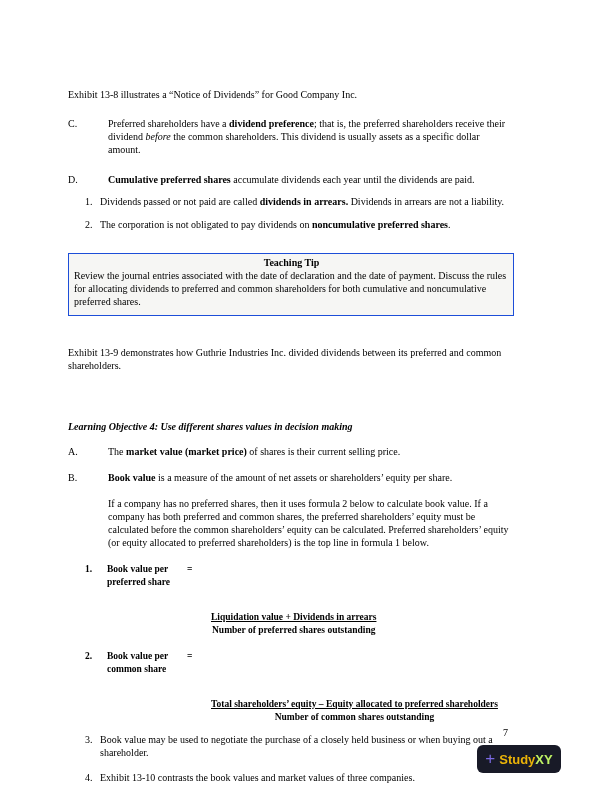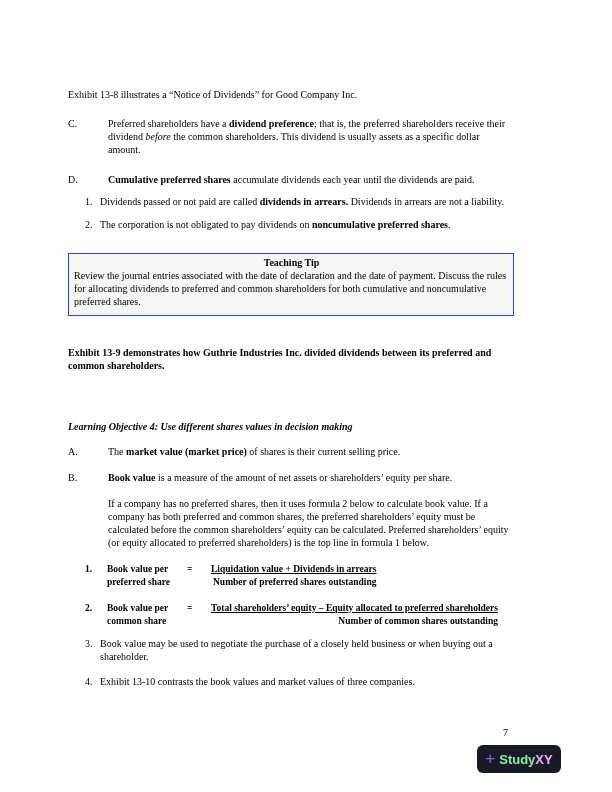--- a/index.html
+++ b/index.html
@@ -33,21 +33,21 @@
   .num-li .text { flex: 1 1 auto; }
 
   .mb9  { margin-bottom: 9px; }
   .mb10 { margin-bottom: 10px; }
   .mb12 { margin-bottom: 12px; }
   .mb13 { margin-bottom: 13px; }
   .mb14 { margin-bottom: 14px; }
   .mb17 { margin-bottom: 17px; }
   .mb22 { margin-bottom: 22px; }
   .mb30 { margin-bottom: 30px; }
-  .mb37 { margin-bottom: 37px; font-weight: bold; }
+  .mb37 { margin-bottom: 37px; }
 
   .teaching-tip {
     border: 1px solid #1d4ed8;
     background: #f6f6f4;
     padding: 2px 4px 7px 5px;
   }
   .tip-title { text-align: center; font-weight: bold; }
 
   .lo-title { font-weight: bold; font-style: italic; margin-top: 48px; }
   .lo-subtitle { font-style: italic; }
@@ -58,21 +58,21 @@
     display: grid;
     grid-template-columns: 22px 80px 24px auto;
     margin-left: 17px;
     font-weight: bold;
     font-size: 9.5px;
     line-height: 13px;
   }
   .formula .fnum { font-weight: bold; }
   .formula .lhs div { white-space: nowrap; }
   .formula .eq { text-align: left; }
-  .formula .fraction { display: inline-block; text-align: right; justify-self: start; }
+  .formula .fraction { display: inline-block; text-align: center; justify-self: start; margin-top: 48px; }
   .formula .numerator { text-decoration: underline; white-space: nowrap; }
   .formula .denominator { white-space: nowrap; }
 
   .page-num {
     position: absolute;
     top: 726px;
     right: 72px;
     font-size: 10px;
   }
   .logo {
@@ -184,16 +184,16 @@
       <span class="label">4.</span>
       <span class="text"><span>Exhibit 13-10 contrasts the book values and market values of three companies.</span></span>
     </div>
 
   </div>
 
   <div class="page-num">7</div>
 
   <div class="logo" style="background: rgb(24, 26, 39);">
     <span class="plus" style="color: rgb(123, 106, 228);">+</span>
-    <span class="study" style="color: #86efac;">Study</span>
-    <span class="xy" style="color: #f0abfc;">XY</span>
+    <span class="study" style="color: #eab308;">Study</span>
+    <span class="xy" style="color: #bef264;">XY</span>
   </div>
 </div>
 
 </body></html>

